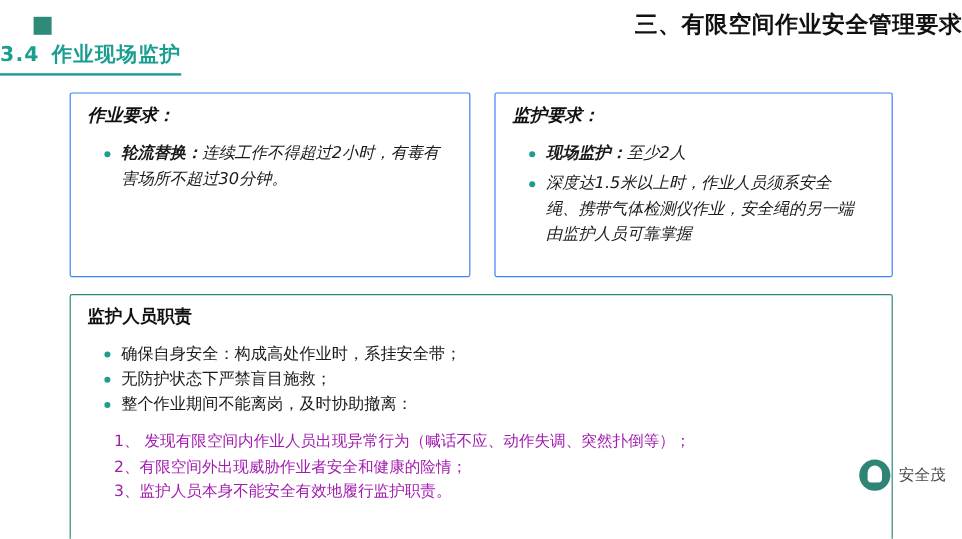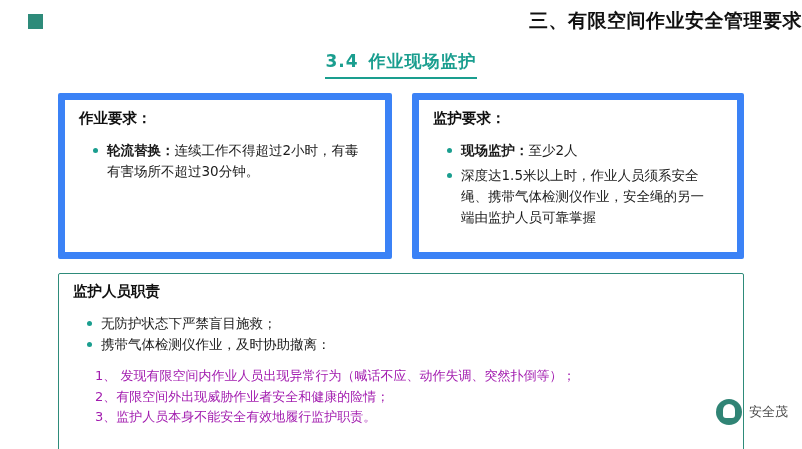--- a/index.html
+++ b/index.html
@@ -32,22 +32,20 @@
   }
   .header-title {
     font-size: 19px;
     font-weight: bold;
     letter-spacing: 0.5px;
     color: #111111;
   }
 
   
   .section-title-wrap {
-    text-align: center;
-    margin-top: 16px;
   }
   .section-title {
     display: inline-block;
     font-size: 17px;
     font-weight: bold;
     color: #1a9e8f;
     padding-bottom: 4px;
     border-bottom: 2px solid #1a9e8f;
     letter-spacing: 1px;
   }
@@ -55,24 +53,25 @@
     margin-right: 10px;
   }
 
   
   .boxes {
     display: flex;
     gap: 20px;
     margin: 14px 58px 0 58px;
   }
   .box {
-    border: 7px solid #3b82f6;
+    border: 1px solid #3b82f6;
     border-radius: 2px;
     padding: 9px 12px 12px 14px;
     box-sizing: border-box;
+    font-style: italic;
   }
   .box-left { width: 335px; min-height: 140px; }
   .box-right { width: 333px; min-height: 140px; }
 
   .box-title {
     font-size: 14.5px;
     font-weight: bold;
     color: #111;
     margin-bottom: 6px;
   }
@@ -128,21 +127,21 @@
     font-size: 13px;
     line-height: 1.5;
     margin-bottom: 1px;
     color: #a21caf;
   }
 
   
   .watermark {
     position: absolute;
     right: 14px;
-    bottom: 24px;
+    bottom: 40px;
     display: flex;
     align-items: center;
     gap: 7px;
     opacity: 0.92;
   }
   .wm-logo {
     width: 26px;
     height: 26px;
     border-radius: 50%;
     background: #1f7a6a;
@@ -199,22 +198,23 @@
         <span>深度达1.5米以上时，作业人员须系安全绳、携带气体检测仪作业，安全绳的另一端由监护人员可靠掌握</span>
       </li>
     </ul>
   </div>
 
 </div>
 
 <div class="bottom-box">
   <div class="box-title">监护人员职责</div>
   <ul class="bullets tight">
+    <li>确保自身安全：构成高处作业时，系挂安全带；</li>
     <li>无防护状态下严禁盲目施救；</li>
-    <li>携带气体检测仪作业，及时协助撤离：</li>
+    <li>整个作业期间不能离岗，及时协助撤离：</li>
   </ul>
   <ol class="numlist">
     <li>1、 发现有限空间内作业人员出现异常行为（喊话不应、动作失调、突然扑倒等）；</li>
     <li>2、有限空间外出现威胁作业者安全和健康的险情；</li>
     <li>3、监护人员本身不能安全有效地履行监护职责。</li>
   </ol>
 </div>
 
 <div class="watermark">
   <div class="wm-logo"></div>

